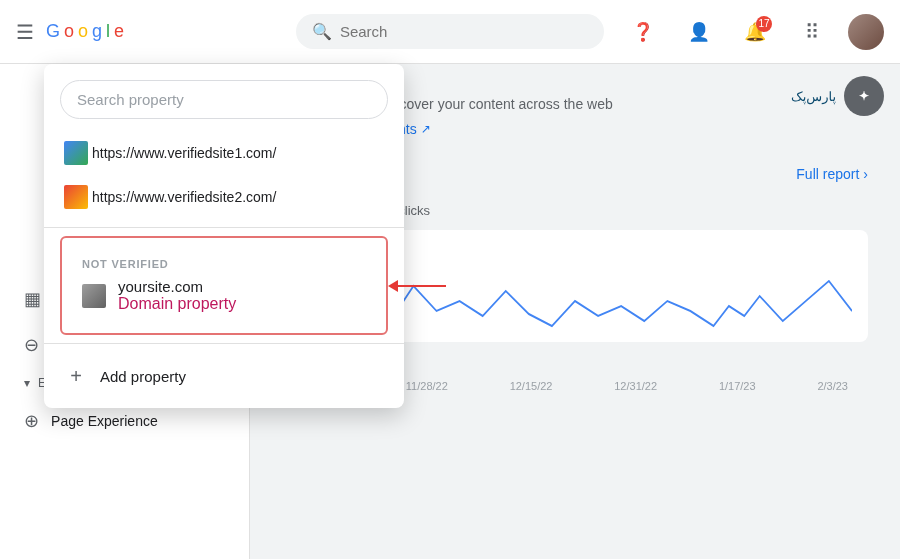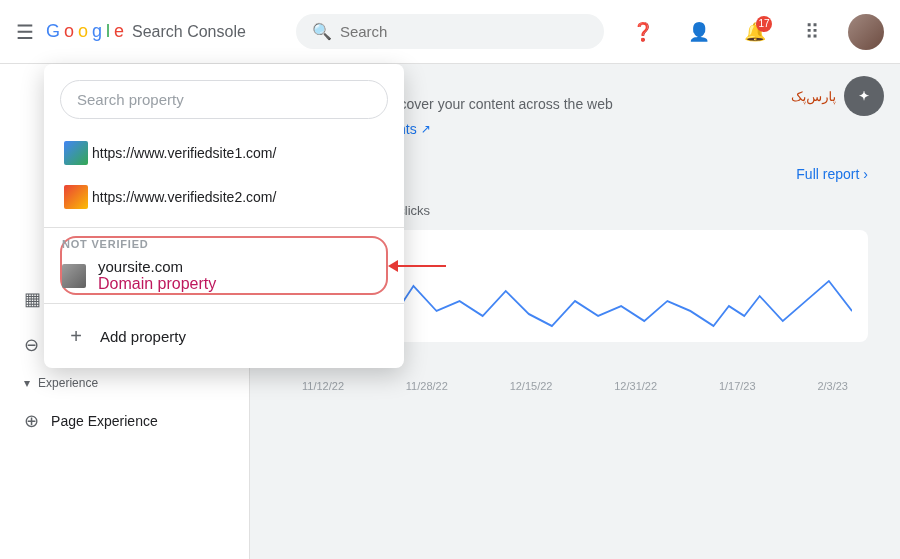--- a/index.html
+++ b/index.html
@@ -79,21 +79,21 @@
       display: flex; align-items: center; gap: 4px; padding: 10px 20px;
       cursor: pointer; font-size: 14px; color: #202124;
     }
     .property-favicon { width: 24px; height: 24px; border-radius: 2px; background: #e0e0e0; flex-shrink: 0; overflow: hidden; display: flex; align-items: center; justify-content: center; }
     .favicon-img { width: 100%; height: 100%; object-fit: cover; background: linear-gradient(135deg, #4285f4, #34a853); }
     .favicon-img2 { width: 100%; height: 100%; object-fit: cover; background: linear-gradient(135deg, #ea4335, #fbbc05); }
     .divider { height: 1px; background: #e0e0e0; margin: 8px 0; }
 
     
     .not-verified-section {
-      border: 2px solid #e57373; border-radius: 16px; margin: 8px 16px; padding: 0;
+      border: 2px solid #e57373; border-radius: 6px; margin: 8px 16px; padding: 20px;
       position: relative;
     }
     .not-verified-label { font-size: 11px; font-weight: 600; color: #9aa0a6; letter-spacing: 0.8px; margin-bottom: 8px; }
     .not-verified-item { display: flex; align-items: center; gap: 12px; }
     .not-verified-name { font-size: 15px; color: #202124; font-weight: 400; }
     .not-verified-sub { font-size: 16px; color: #be185d; text-align: center; }
 
     
     .arrow-annotation {
       position: absolute; right: -60px; top: 50%; transform: translateY(-50%);
@@ -124,21 +124,20 @@
 <div class="topbar">
   <div class="topbar-left">
     <span class="hamburger-icon">☰</span>
     <div class="google-logo">
       <span class="g-blue">G</span>
       <span class="g-red">o</span>
       <span class="g-yellow">o</span>
       <span class="g-blue">g</span>
       <span class="g-green">l</span>
       <span class="g-red">e</span>
-      <span class="logo-text">Search Console</span>
     </div>
   </div>
   <div class="search-bar">
     <span style="color:#9aa0a6; font-size:16px;">🔍</span>
     <input type="text" placeholder="Search" style="">
   </div>
   <div class="topbar-right">
     <div class="icon-btn">
       <span>❓</span>
     </div>
@@ -176,21 +175,21 @@
     </div>
     <div class="sidebar-item">
       <span class="icon">⊕</span>
       <span>Page Experience</span>
     </div>
   </div>
 
   <div class="content">
 
     <div class="parspack-logo">
-      <span style="font-size:13px; color:#c2410c; direction:rtl;">پارس‌پک</span>
+      <span style="font-size:13px; color:#0c4a6e; direction:rtl;">پارس‌پک</span>
       <div class="parspack-icon">
         <span style="color:#fff; font-size:12px; font-weight:bold;">✦</span>
       </div>
     </div>
 
     <div style="font-size:14px; color:#5f6368; margin-top:8px;">
       <span>arn how people discover your content across the web</span>
     </div>
     <div style="margin-top:8px;">
       <a class="link-blue">

